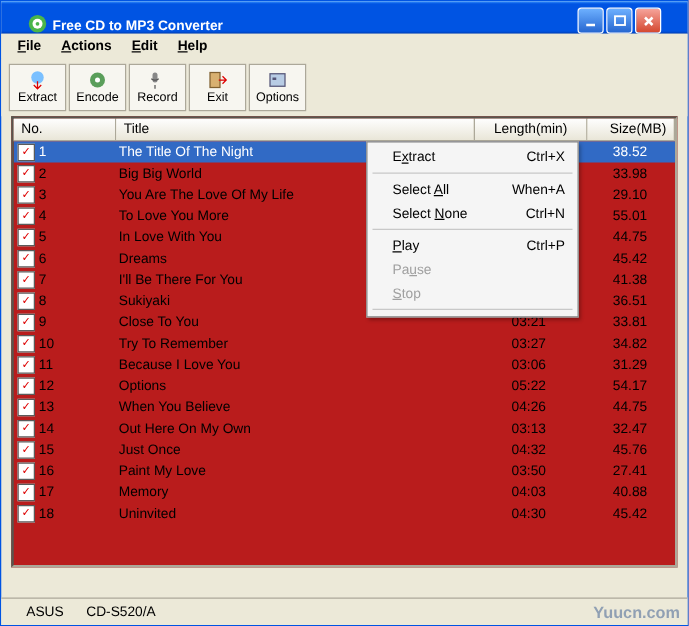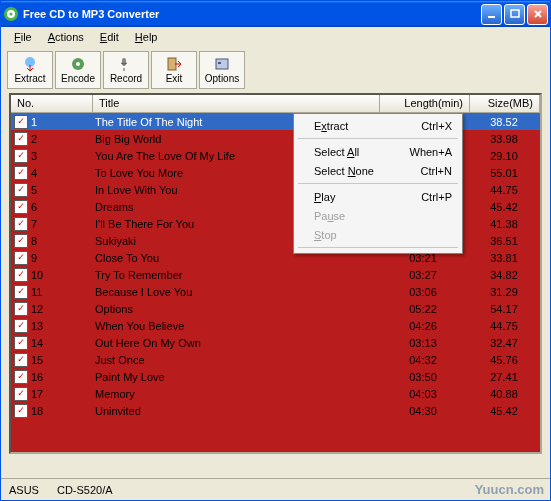--- a/index.html
+++ b/index.html
@@ -1,56 +1,56 @@
 <!DOCTYPE html>
 <html><head>
 <meta charset="utf-8">
 <style>
 * { margin: 0; padding: 0; box-sizing: border-box; font-family: Tahoma, sans-serif; font-size: 11px; }
 body { background: #ece9d8; width: 551px; height: 501px; overflow: hidden; }
 .window { width: 551px; height: 501px; border: 1px solid #0054e3; display: flex; flex-direction: column; }
-.titlebar { background: linear-gradient(to bottom, #3a95ff 0%, #0054e3 8%, #0054e3 92%, #003bb0 100%); height: 26px; display: flex; align-items: center; padding: 0 2px; color: white; font-weight: bold; font-size: 12px; }
+.titlebar { background: linear-gradient(to bottom, #3a95ff 0%, #0054e3 8%, #0054e3 92%, #003bb0 100%); height: 26px; display: flex; align-items: flex-end; padding: 0 21px; color: white; font-weight: bold; font-size: 12px; }
 .titlebar .app-icon { width: 16px; height: 16px; margin-right: 4px; }
 .titlebar .title { flex: 1; }
 .winbtns { display: flex; gap: 2px; }
 .winbtn { width: 21px; height: 21px; border-radius: 3px; border: 1px solid white; display: flex; align-items: center; justify-content: center; color: white; font-weight: bold; font-size: 10px; }
 .min { background: linear-gradient(#6db0ff, #2666d0); }
 .max { background: linear-gradient(#6db0ff, #2666d0); }
 .close { background: linear-gradient(#f6a49b, #d4472f); }
-.menubar { background: #ece9d8; height: 20px; display: flex; align-items: center; padding: 10px 6px; gap: 2px; }
+.menubar { background: #ece9d8; height: 20px; display: flex; align-items: center; padding: 10px 6px; gap: 2px; font-weight: bold; }
 .menubar span { padding: 2px 7px; cursor: default; }
 .menubar span u { text-decoration: underline; }
 .toolbar-wrap { background: #ece9d8; padding: 4px 6px; }
 .toolbar { display: flex; gap: 2px; }
 .tbtn { width: 46px; height: 38px; border: 1px solid #aca899; background: #f7f6f0; display: flex; flex-direction: column; align-items: center; justify-content: center; gap: 1px; }
 .tbtn .ico { width: 16px; height: 16px; }
 .tbtn .lbl { font-size: 10px; }
 .listwrap { flex: 1; margin: 0 8px 0 8px; border: 2px inset #aca899; background: #b91c1c; position: relative; }
 .listhead { display: flex; background: #ece9d8; border-bottom: 1px solid #aca899; height: 18px; }
 .lh { border-right: 1px solid #aca899; padding: 2px 6px; background: linear-gradient(#fefefe, #e9e6d8); font-size: 11px; }
 .lh.no { width: 82px; }
 .lh.title { flex: 1; }
-.lh.len { width: 90px; text-align: right; }
+.lh.len { width: 90px; text-align: center; }
 .lh.size { width: 70px; text-align: right; }
 .rows { overflow: hidden; }
 .row { display: flex; height: 17px; align-items: center; }
 .row.sel { background: #316ac5; color: white; }
 .row .cb { width: 14px; height: 14px; margin: 0 1px 0 3px; border: 1px solid #5b5b5b; background: white; display: flex; align-items: center; justify-content: center; font-size: 9px; color: #d00; line-height: 1; }
 .row .no { width: 62px; padding-left: 2px; }
 .row .ttl { flex: 1; padding-left: 4px; white-space: nowrap; overflow: hidden; }
 .row .len { width: 90px; text-align: center; }
 .row .size { width: 72px; text-align: center; }
 .ctxmenu { position: absolute; top: 18px; left: 282px; width: 170px; background: #f5f5f5; border: 1px solid #818181; box-shadow: 2px 2px 3px rgba(0,0,0,0.3); padding: 2px; }
 .ctxmenu .mi { display: flex; height: 19px; align-items: center; padding: 0 8px 0 18px; }
 .ctxmenu .mi .mlbl { flex: 1; }
 .ctxmenu .mi .msh { }
 .ctxmenu .mi.dis { color: #a0a0a0; }
 .ctxmenu .sep { height: 1px; background: #c8c8c8; margin: 3px 2px; }
 .ctxmenu u { text-decoration: underline; }
-.status { height: 22px; background: #ece9d8; border-top: 1px solid #aca899; display: flex; align-items: center; padding: 0 8px; gap: 18px; position: relative; margin-top: 24px; }
+.status { height: 22px; background: #ece9d8; border-top: 1px solid #aca899; display: flex; align-items: center; padding: 0 20px; gap: 18px; position: relative; margin-top: 24px; }
 .watermark { position: absolute; right: 6px; bottom: 3px; font-size: 13px; color: rgba(70,100,150,0.55); font-weight: bold; }
 </style>
 </head>
 <body>
 
 <div class="window">
   <div class="titlebar">
     <svg class="app-icon" viewBox="0 0 16 16">
         <circle cx="8" cy="8" r="7" fill="#4ab54a"></circle>
         <circle cx="8" cy="8" r="4" fill="#fff"></circle>

